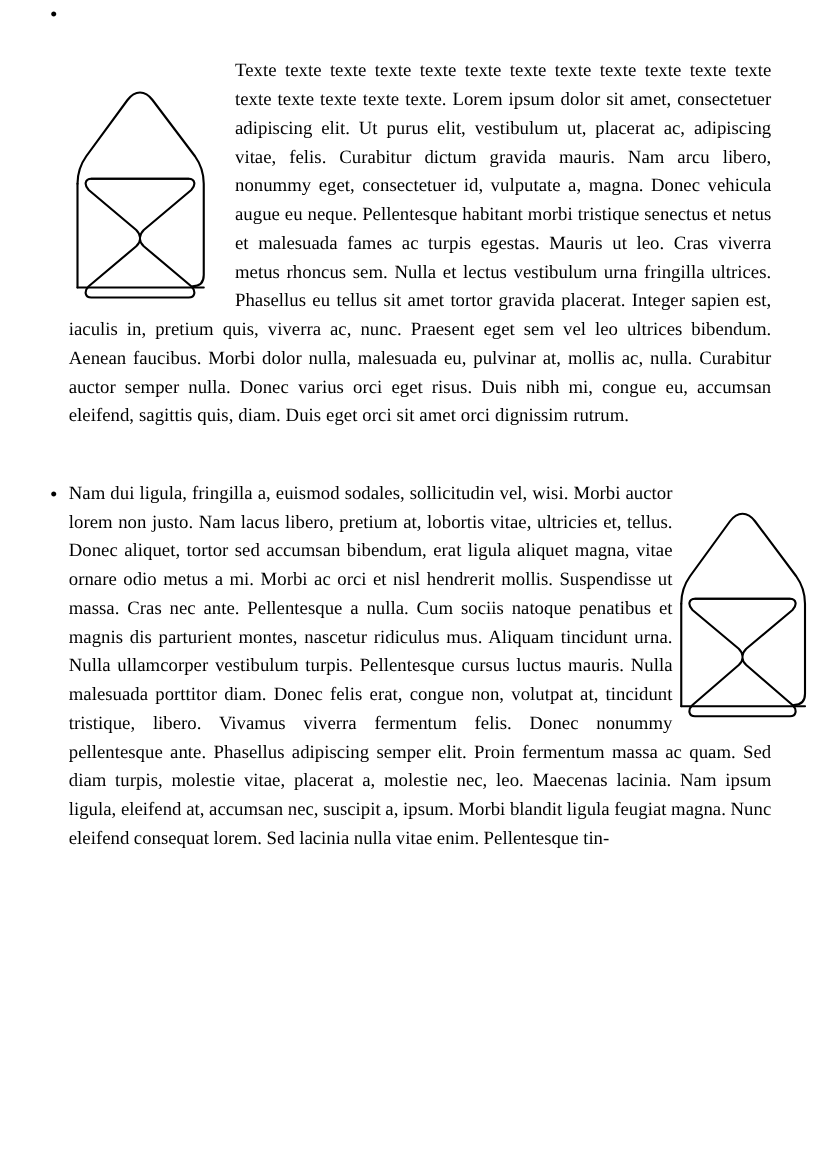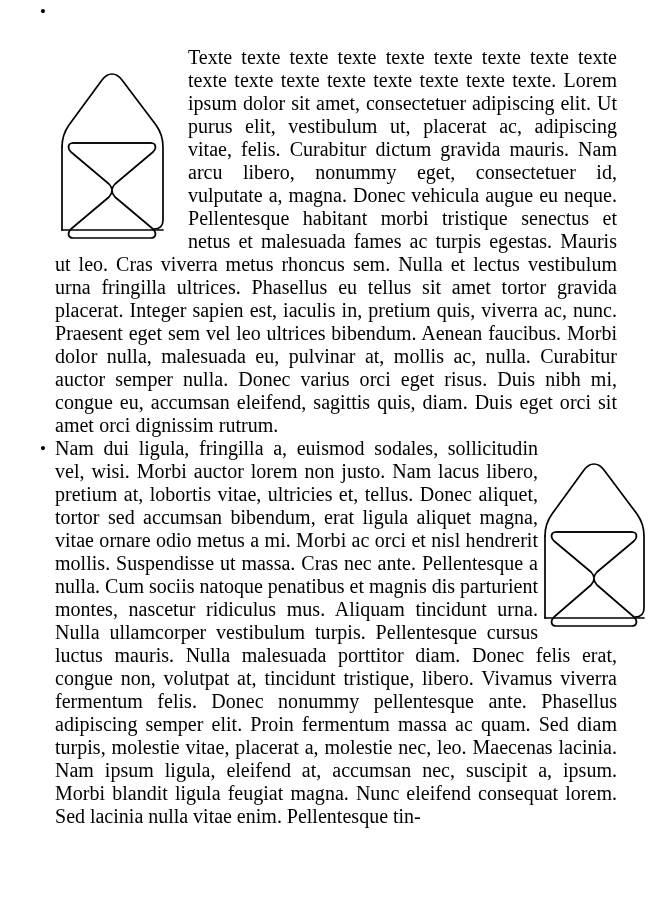--- a/index.html
+++ b/index.html
@@ -32,31 +32,31 @@
   .bullet {
     position: absolute;
     left: 38px;
     width: 10px;
     text-align: center;
     font-size: 17px;
     line-height: 23px;
   }
   .para {
     margin: 0;
-    font-size: 20px;
+    font-size: 15px;
     line-height: 23.0px;
     text-align: justify;
     text-justify: inter-word;
     hyphens: manual;
     -webkit-hyphens: manual;
     padding-right: 53px;   
     letter-spacing: 0.02px;
     word-spacing: 0.2px;
   }
-  .para.tight { word-spacing: -0.2px; }
+  .para.tight { word-spacing: -0.2px; margin-top: 39px; }
 
   
   .fig {
     display: block;
   }
   .fig.left {
     float: left;
     width: 133px;
     height: 200px;
     margin: 0 0 0 0;

